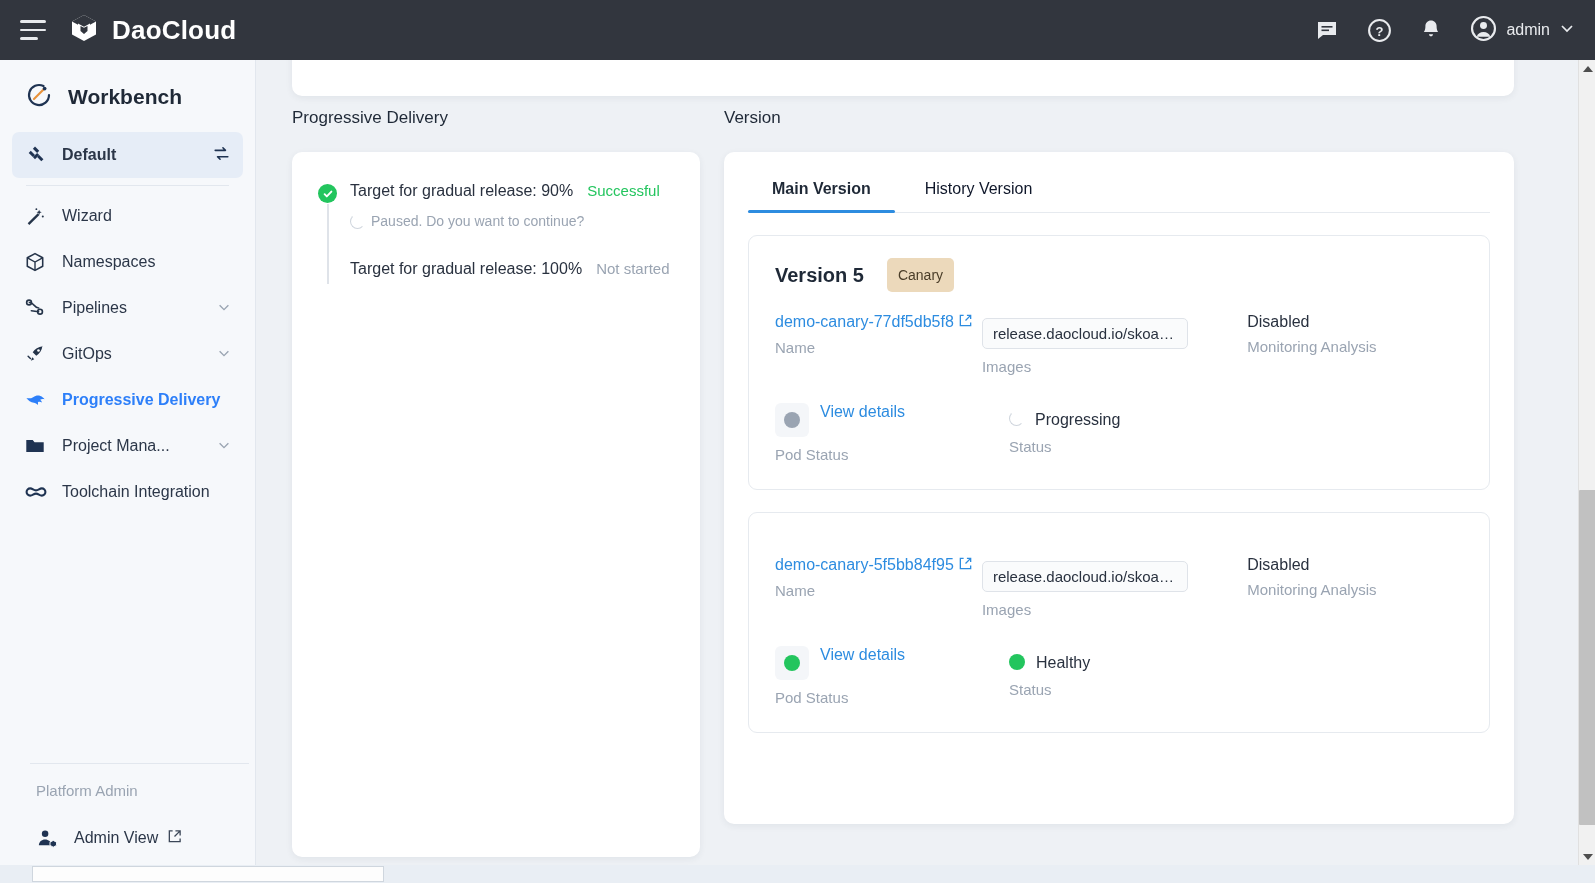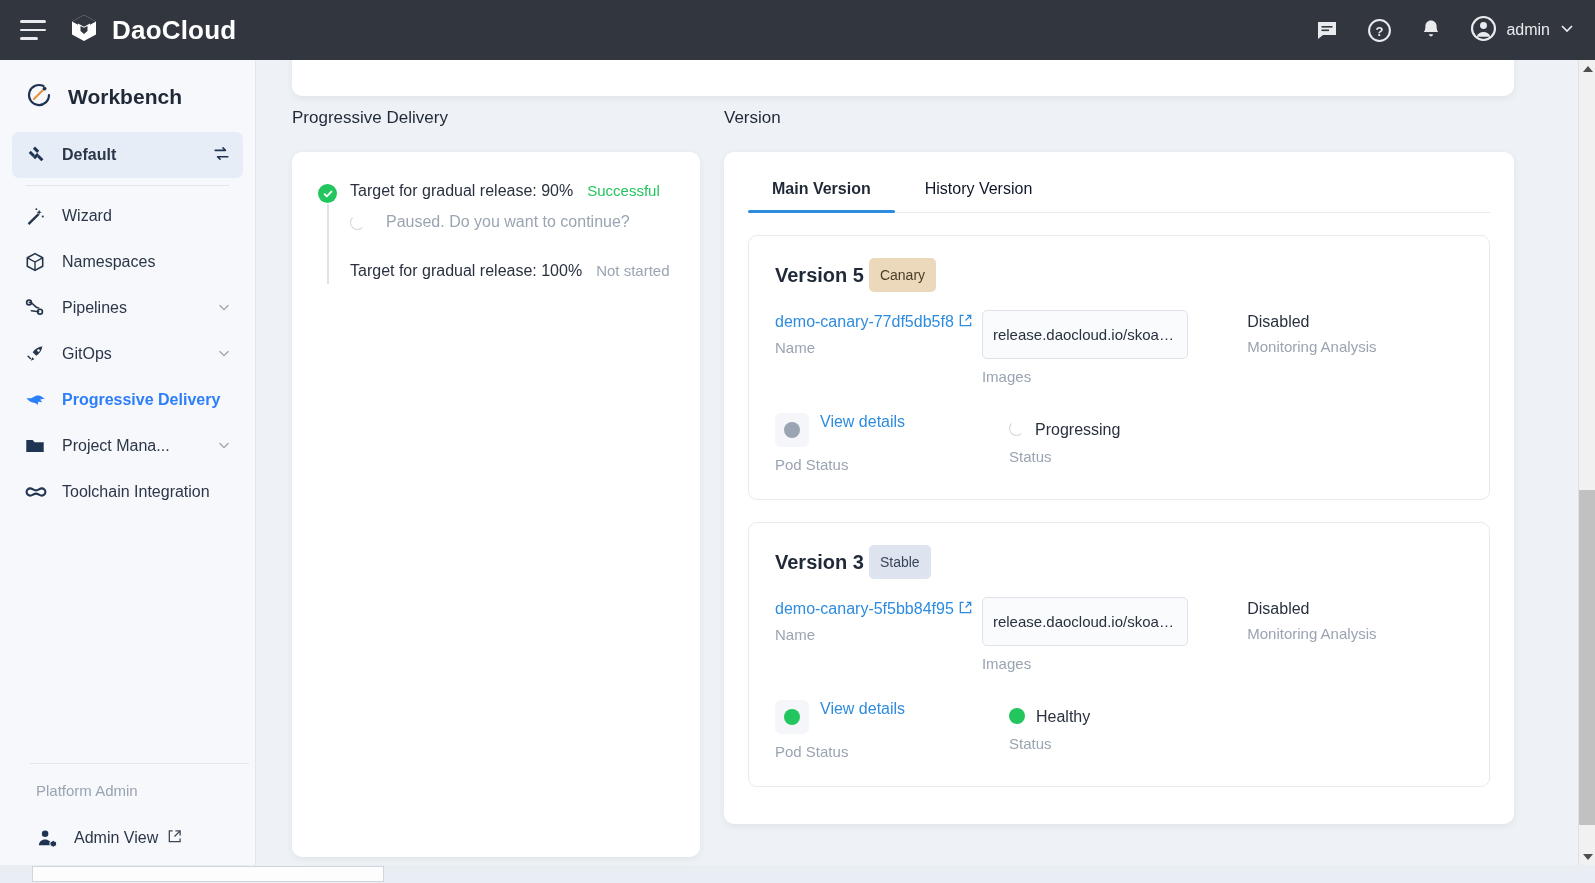--- a/index.html
+++ b/index.html
@@ -110,21 +110,21 @@
   .tl-dot { position: absolute; left: 0; top: 2px; width: 19px; height: 19px; }
   .dot-green {
     width: 19px; height: 19px; border-radius: 50%;
     background: #23c55e; display: flex; align-items: center; justify-content: center;
   }
   .dot-grey { width: 15px; height: 15px; border-radius: 50%; background: #b6bdc8; margin: 2px; }
   .tl-text { font-size: 16px; color: #29313f; }
   .tl-status { font-size: 15px; margin-left: 14px; }
   .st-success { color: #23c55e; }
   .st-notstarted { color: #9aa4b2; }
-  .tl-sub { display: flex; align-items: center; gap: 21px; padding-left: 32px; margin-top: 13px; color: #9aa4b2; font-size: 16px; }
+  .tl-sub { display: flex; align-items: center; gap: 6px; padding-left: 32px; margin-top: 13px; color: #9aa4b2; font-size: 14px; }
   .spinner-ring {
     width: 15px; height: 15px; border-radius: 50%;
     border: 1.8px solid #cfd5dd; border-top-color: transparent; border-right-color: transparent;
     display: inline-block;
   }
   .tl-gap { height: 31px; }
 
   .ver-card {
     margin-top: 24px; height: 672px;
     background: #fff; border-radius: 10px;
@@ -139,35 +139,35 @@
   .tab.active { color: #1f2937; font-weight: 600; }
   .tab.active::after {
     content: ""; position: absolute; left: 0; right: 0; bottom: -1px;
     height: 3px; background: #2d8ce0; border-radius: 2px;
   }
 
   .inner-card {
     border: 1px solid #e6eaef; border-radius: 9px;
     margin-top: 22px; padding: 22px 26px 26px 26px;
   }
-  .ver-head { display: flex; align-items: center; gap: 5px; }
+  .ver-head { display: flex; align-items: center; gap: 23px; }
   .ver-title { font-size: 20px; font-weight: 700; color: #1f2937; }
   .badge { font-size: 14px; padding: 9px 11px; border-radius: 5px; }
   .badge-canary { background: #ecd9bb; color: #4a3d28; }
   .badge-stable { background: #dde3ef; color: #3a4558; }
 
   .grid-row { display: flex; margin-top: 18px; }
   .cell { width: 244px; }
   .cell-val { font-size: 16px; color: #29313f; line-height: 1.45; }
   .link { color: #2d8ce0; text-decoration: none; cursor: pointer; }
   .cell-lbl { font-size: 15px; color: #9aa4b2; margin-top: 5px; }
   .img-chip {
     display: inline-block; border: 1px solid #dfe3e9; background: #fafbfc;
-    border-radius: 5px; padding: 15px 10px; font-size: 15px; color: #29313f;
-    max-width: 206px; overflow: hidden; text-overflow: ellipsis; white-space: nowrap;
+    border-radius: 5px; padding: 6px 10px; font-size: 15px; color: #29313f;
+    max-width: 206px; overflow: hidden; text-overflow: ellipsis; white-space: nowrap; margin-top: 8px;
   }
   .ext-ico { display: inline-block; vertical-align: middle; }
 
   .status-row { display: flex; margin-top: 28px; }
   .pod-chip {
     width: 34px; height: 34px; border-radius: 6px; background: #f4f6f9;
     display: flex; align-items: center; justify-content: center;
   }
   .pod-dot { width: 16px; height: 16px; border-radius: 50%; }
   .pod-grey { background: #9aa4b2; }
@@ -502,24 +502,20 @@
             <div class="status-line" style="padding-top:8px">
               <span class="spinner-ring"></span>
               <span class="txt">Progressing</span>
             </div>
             <div class="status-lbl">Status</div>
           </div>
         </div>
       </div>
 
       <div class="inner-card">
-        <div class="ver-head">
-          <span class="ver-title">Version 3</span>
-          <span class="badge badge-stable">Stable</span>
-        </div>
 
         <div class="grid-row">
           <div class="cell cell-w1">
             <div class="cell-val">
               <a class="link">demo-canary-5f5bb84f95</a>
               <span class="ext-ico">
                 <svg width="15" height="15" viewBox="0 0 16 16">
                   <path d="M6 2.5H2.5v11H13.5V10" fill="none" stroke="#2d8ce0" stroke-width="1.4"></path>
                   <path d="M9.5 2.5h4v4M13.5 2.5L8 8" fill="none" stroke="#2d8ce0" stroke-width="1.4"></path>
                 </svg>

